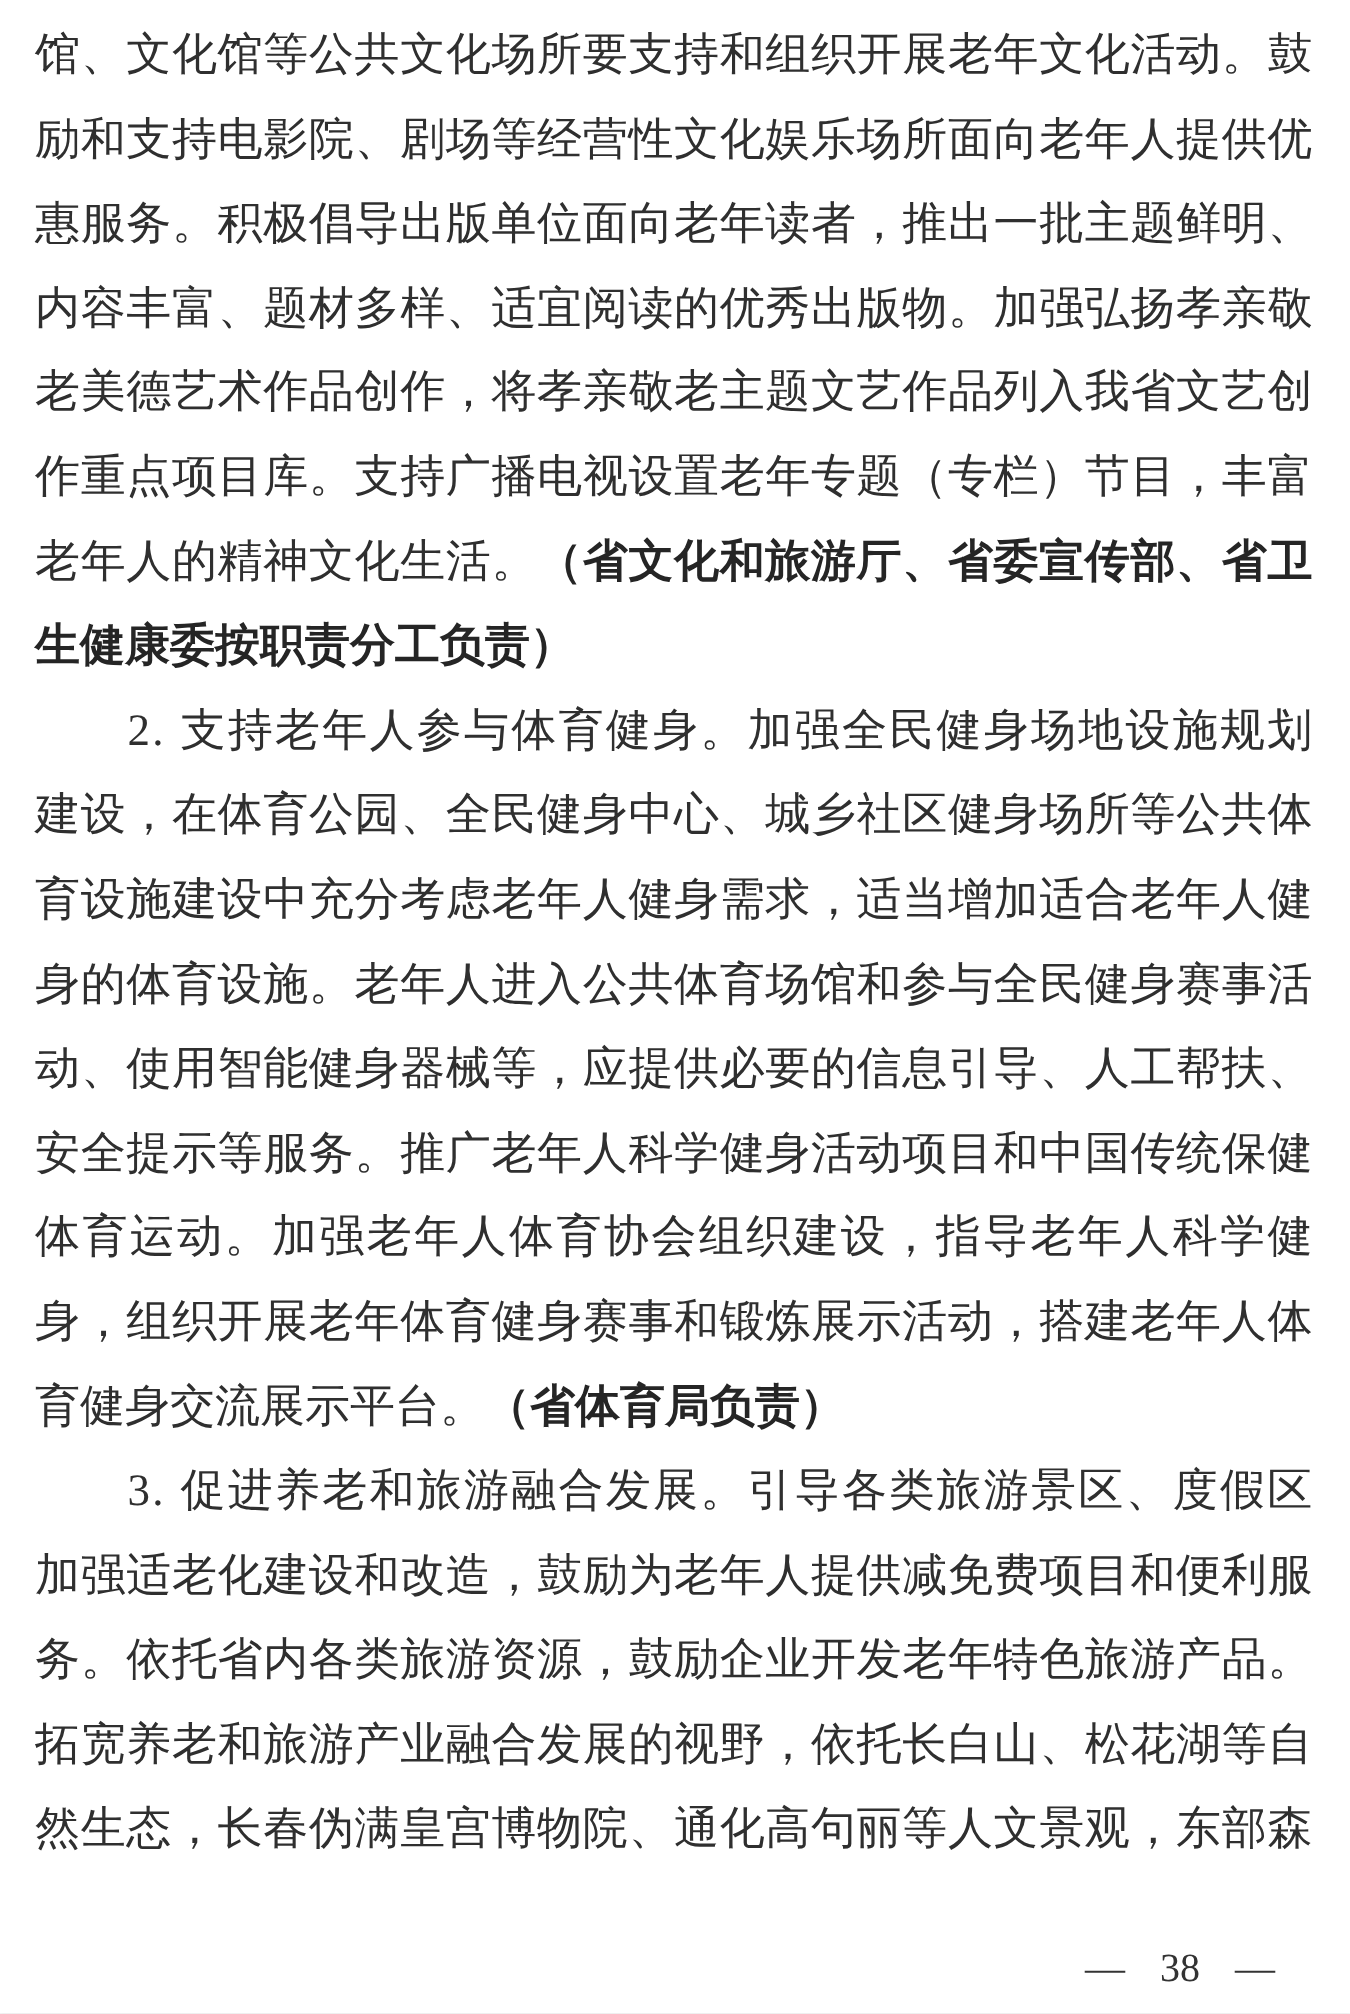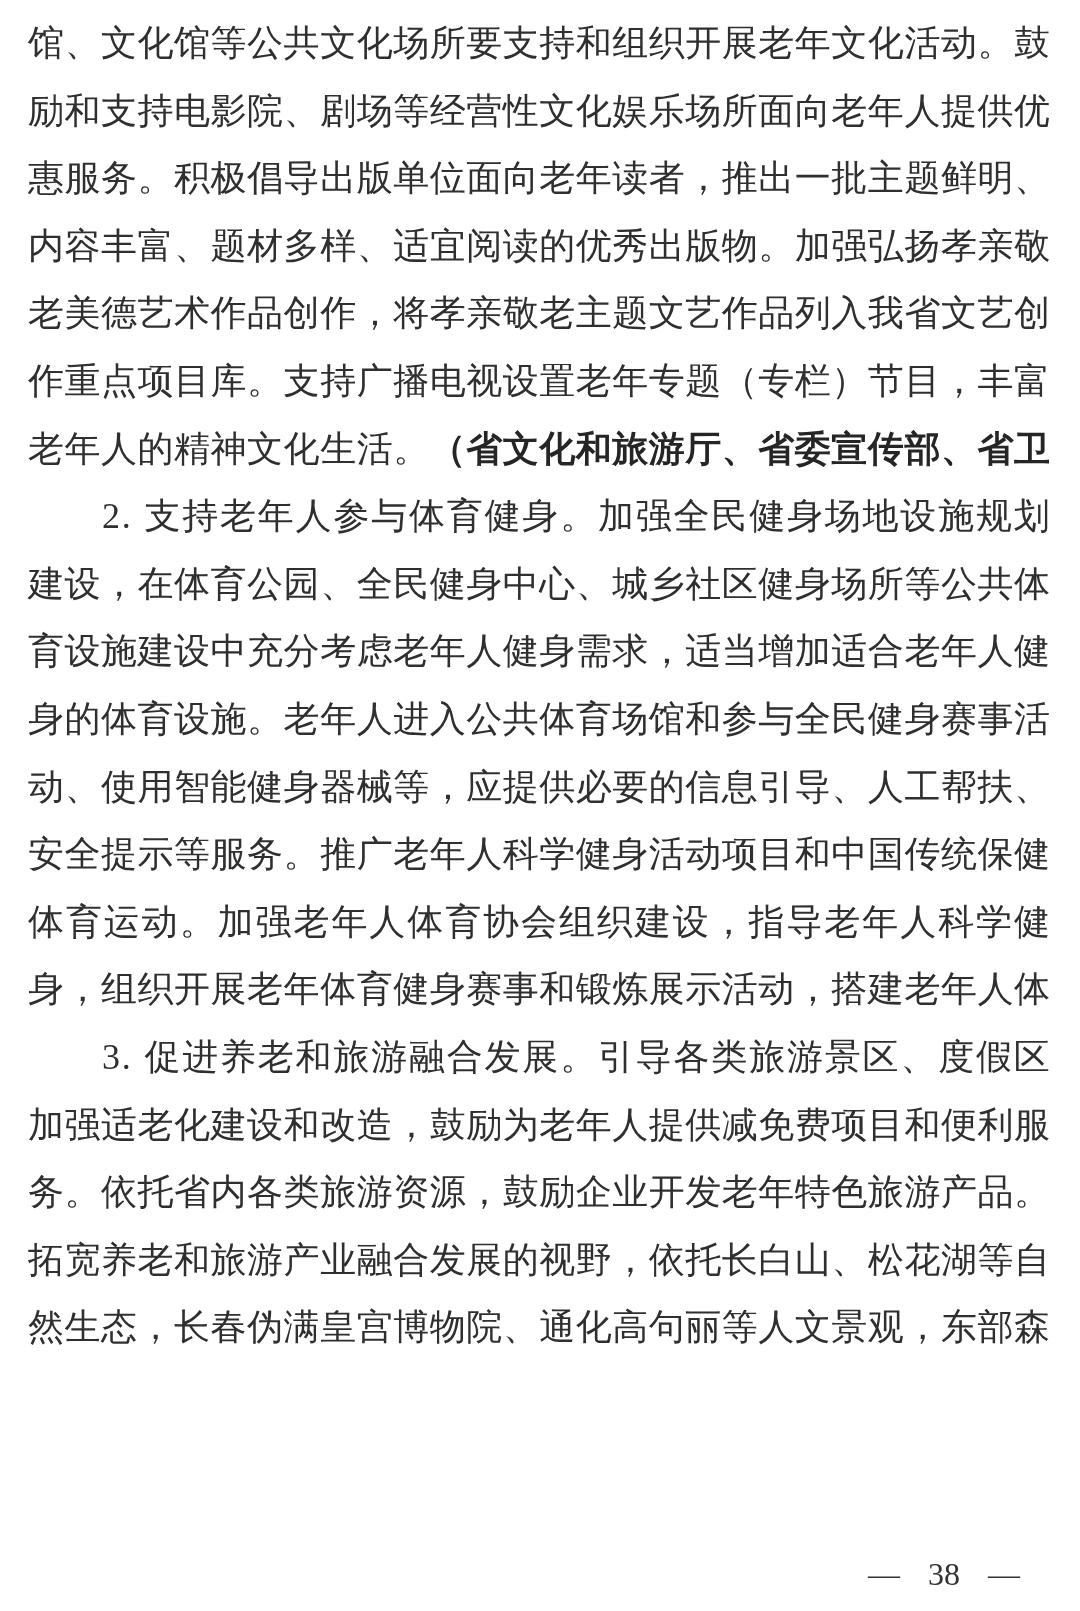--- a/index.html
+++ b/index.html
@@ -267,20 +267,21 @@
         <span class="ch bold">、</span>
         <span class="ch bold">省</span>
         <span class="ch bold">委</span>
         <span class="ch bold">宣</span>
         <span class="ch bold">传</span>
         <span class="ch bold">部</span>
         <span class="ch bold">、</span>
         <span class="ch bold">省</span>
         <span class="ch bold">卫</span>
       </div>
+      <div class="line"><span class="bold">生健康委按职责分工负责）</span></div>
       <div class="line just ind">
         <span class="ch">2</span>
         <span class="ch">.</span>
         <span class="ch sp">&nbsp;</span>
         <span class="ch">支</span>
         <span class="ch">持</span>
         <span class="ch">老</span>
         <span class="ch">年</span>
         <span class="ch">人</span>
         <span class="ch">参</span>
@@ -505,20 +506,21 @@
         <span class="ch">活</span>
         <span class="ch">动</span>
         <span class="ch">，</span>
         <span class="ch">搭</span>
         <span class="ch">建</span>
         <span class="ch">老</span>
         <span class="ch">年</span>
         <span class="ch">人</span>
         <span class="ch">体</span>
       </div>
+      <div class="line"><span>育健身交流展示平台。</span><span class="bold">（省体育局负责）</span></div>
       <div class="line just ind">
         <span class="ch">3</span>
         <span class="ch">.</span>
         <span class="ch sp">&nbsp;</span>
         <span class="ch">促</span>
         <span class="ch">进</span>
         <span class="ch">养</span>
         <span class="ch">老</span>
         <span class="ch">和</span>
         <span class="ch">旅</span>

